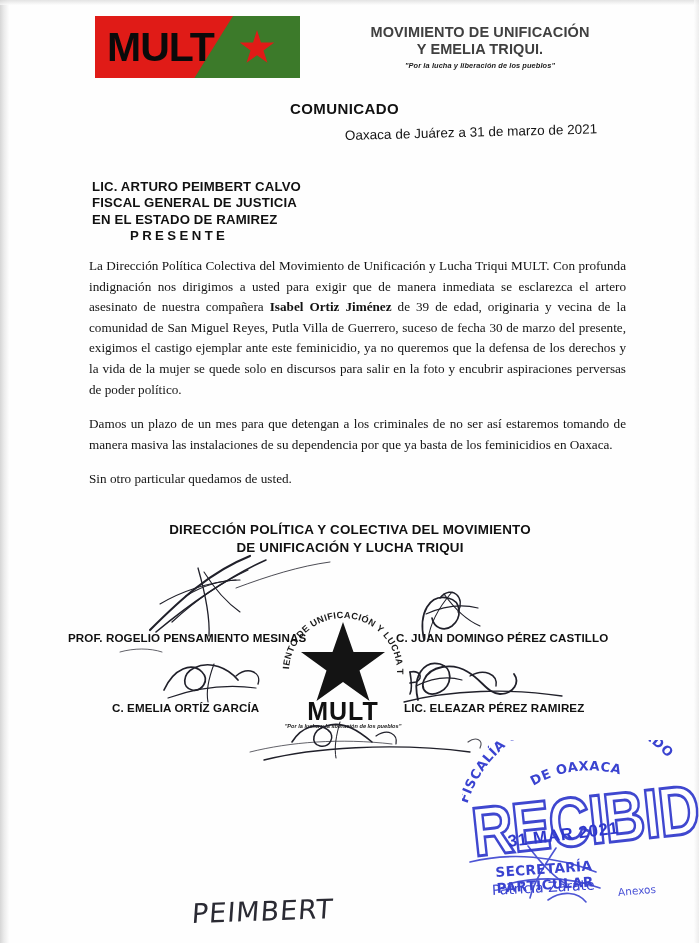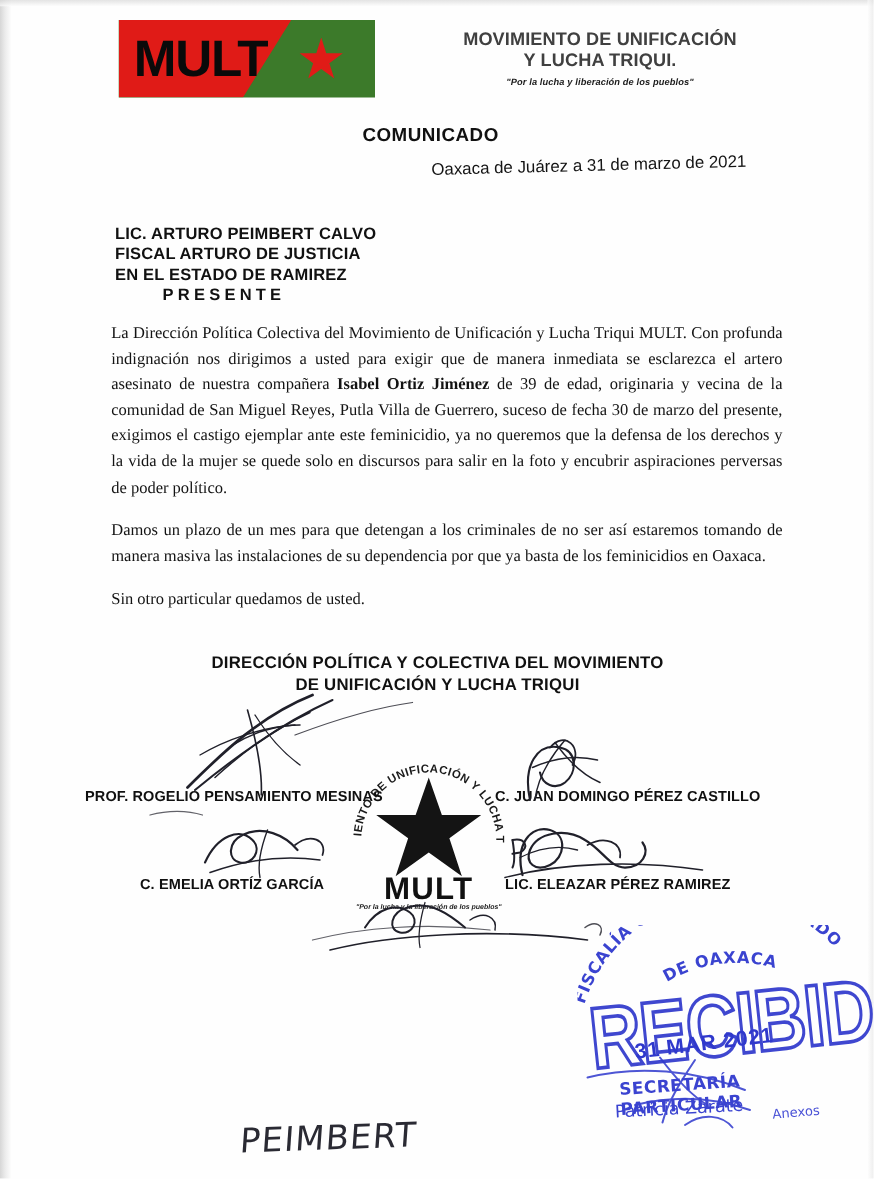--- a/index.html
+++ b/index.html
@@ -296,31 +296,31 @@
   <div id="letterhead">
 
     <div id="logo-box">
       <div id="logo-red"></div>
       <div id="logo-mult">MULT</div>
       <div id="logo-star"></div>
     </div>
 
     <div id="org-title">
       <div>MOVIMIENTO DE UNIFICACIÓN</div>
-      <div>Y LUCHA TRIQUI.</div>
+      <div>Y EMELIA TRIQUI.</div>
     </div>
     <div id="org-motto">"Por la lucha y liberación de los pueblos"</div>
   </div>
 
   <div id="comunicado">COMUNICADO</div>
   <div id="date-line">Oaxaca de Juárez a 31 de marzo de 2021</div>
 
   <div id="addressee">
     <div>LIC. ARTURO PEIMBERT CALVO</div>
-    <div>FISCAL ARTURO DE JUSTICIA</div>
+    <div>FISCAL GENERAL DE JUSTICIA</div>
     <div>EN EL ESTADO DE RAMIREZ</div>
     <div class="presente">PRESENTE</div>
   </div>
 
   <div id="body-text">
     <p><span>La Dirección Política Colectiva del Movimiento de Unificación y Lucha Triqui MULT. Con profunda indignación nos dirigimos a usted para exigir que de manera inmediata se esclarezca el artero asesinato de nuestra compañera </span><b>Isabel Ortiz Jiménez</b><span> de 39 de edad, originaria y vecina de la comunidad de San Miguel Reyes, Putla Villa de Guerrero, suceso de fecha 30 de marzo del presente, exigimos el castigo ejemplar ante este feminicidio, ya no queremos que la defensa de los derechos y la vida de la mujer se quede solo en discursos para salir en la foto y encubrir aspiraciones perversas de poder político.</span></p>
     <p>Damos un plazo de un mes para que detengan a los criminales de no ser así estaremos tomando de manera masiva las instalaciones de su dependencia por que ya basta de los feminicidios en Oaxaca.</p>
     <p>Sin otro particular quedamos de usted.</p>
   </div>
 

